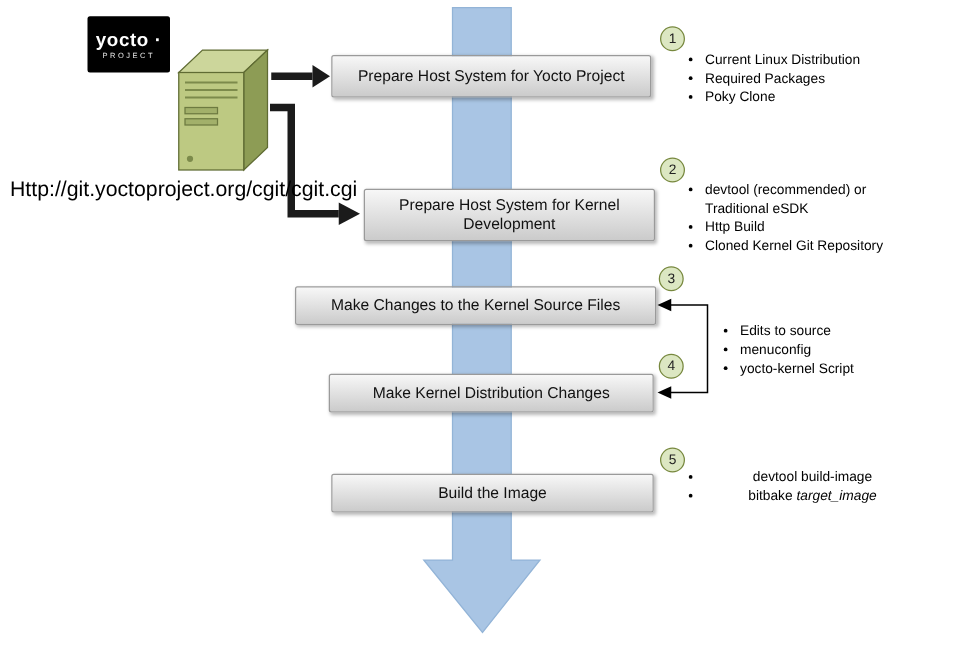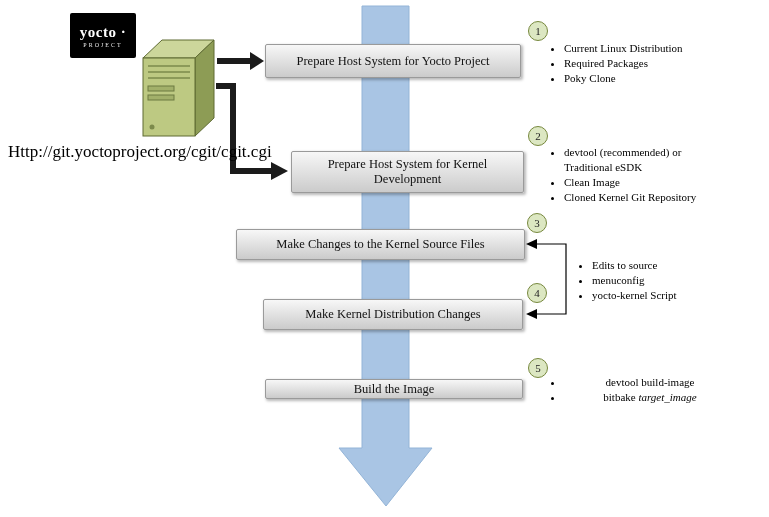--- a/index.html
+++ b/index.html
@@ -1,20 +1,20 @@
 <!DOCTYPE html>
 <html><head>
 <meta charset="utf-8">
 <title>Diagram</title>
 <style>
   * { margin: 0; padding: 0; box-sizing: border-box; }
   body { font-family: "Liberation Sans", sans-serif; background: #ffffff; }
   .canvas {
     position: relative; width: 769px; height: 517px;
-    background: #ffffff; overflow: hidden; font-family: Liberation Serif, serif;
+    background: #ffffff; overflow: hidden;
   }
   .layer { position: absolute; left: 0; top: 0; }
 
   .yocto-logo {
     position: absolute; left: 70px; top: 13px; width: 66px; height: 45px;
     background: #000; color: #fff; display: flex; flex-direction: column;
     align-items: center; justify-content: center; border-radius: 2px;
   }
   .logo-word { font-size: 15px; font-weight: bold; letter-spacing: 0.5px; }
   .logo-sub { font-size: 6px; letter-spacing: 2px; margin-top: 1px; color: #e8e8e8; }
@@ -33,21 +33,21 @@
     text-align: center; font-size: 12.5px; color: #111;
     background: linear-gradient(#f7f7f7, #cbcbcb);
     border: 1px solid #9a9a9a; border-radius: 2px;
     box-shadow: 1.5px 1.5px 3px rgba(0,0,0,0.28);
     padding: 2px 6px; line-height: 15px;
   }
   .box1 { left: 265px; top: 44px;  width: 256px; height: 34px; }
   .box2 { left: 291px; top: 151px; width: 233px; height: 42px; }
   .box3 { left: 236px; top: 229px; width: 289px; height: 31px; }
   .box4 { left: 263px; top: 299px; width: 260px; height: 31px; }
-  .box5 { left: 265px; top: 379px; width: 258px; height: 20px; }
+  .box5 { left: 265px; top: 379px; width: 258px; height: 31px; }
 
   .num-circle {
     position: absolute; width: 20px; height: 20px; border-radius: 50%;
     background: #dce7c2; border: 1px solid #77883e;
     display: flex; align-items: center; justify-content: center;
     font-size: 11px; color: #222;
   }
   .circ1 { left: 528px; top: 21px; }
   .circ2 { left: 528px; top: 126px; }
   .circ3 { left: 527px; top: 213px; }
@@ -122,21 +122,21 @@
   <div class="num-circle circ5">5</div>
 
   <ul class="bullets list1">
     <li>Current Linux Distribution</li>
     <li>Required Packages</li>
     <li>Poky Clone</li>
   </ul>
 
   <ul class="bullets list2">
     <li>devtool (recommended) or Traditional eSDK</li>
-    <li>Clean Image</li>
+    <li>Http Build</li>
     <li>Cloned Kernel Git Repository</li>
   </ul>
 
   <ul class="bullets list34">
     <li>Edits to source</li>
     <li>menuconfig</li>
     <li>yocto-kernel Script</li>
   </ul>
 
   <ul class="bullets list5">

